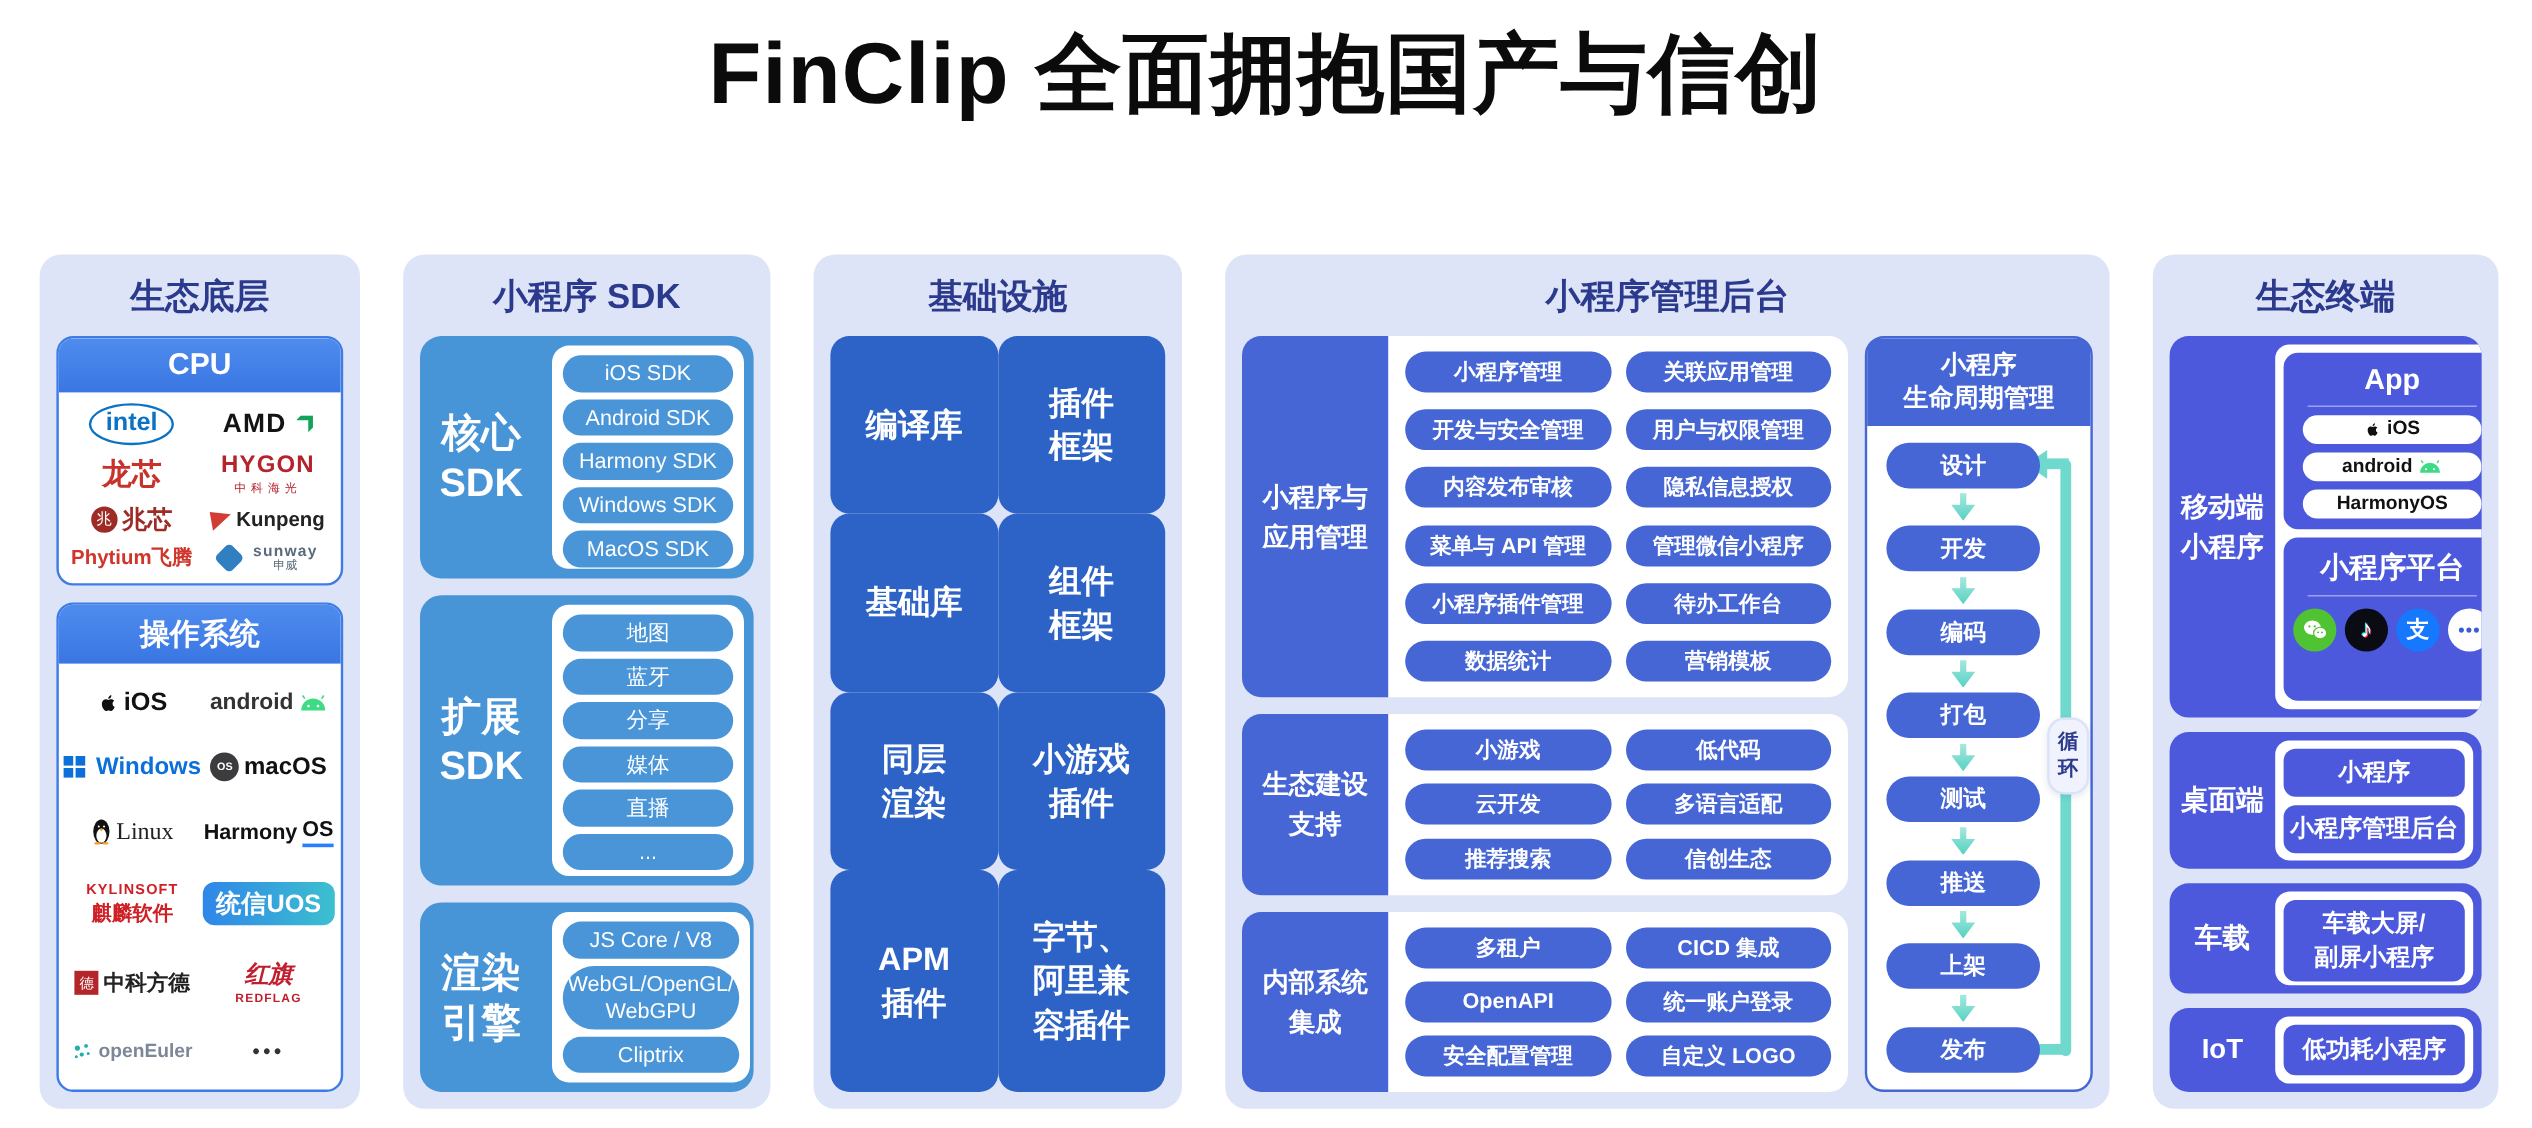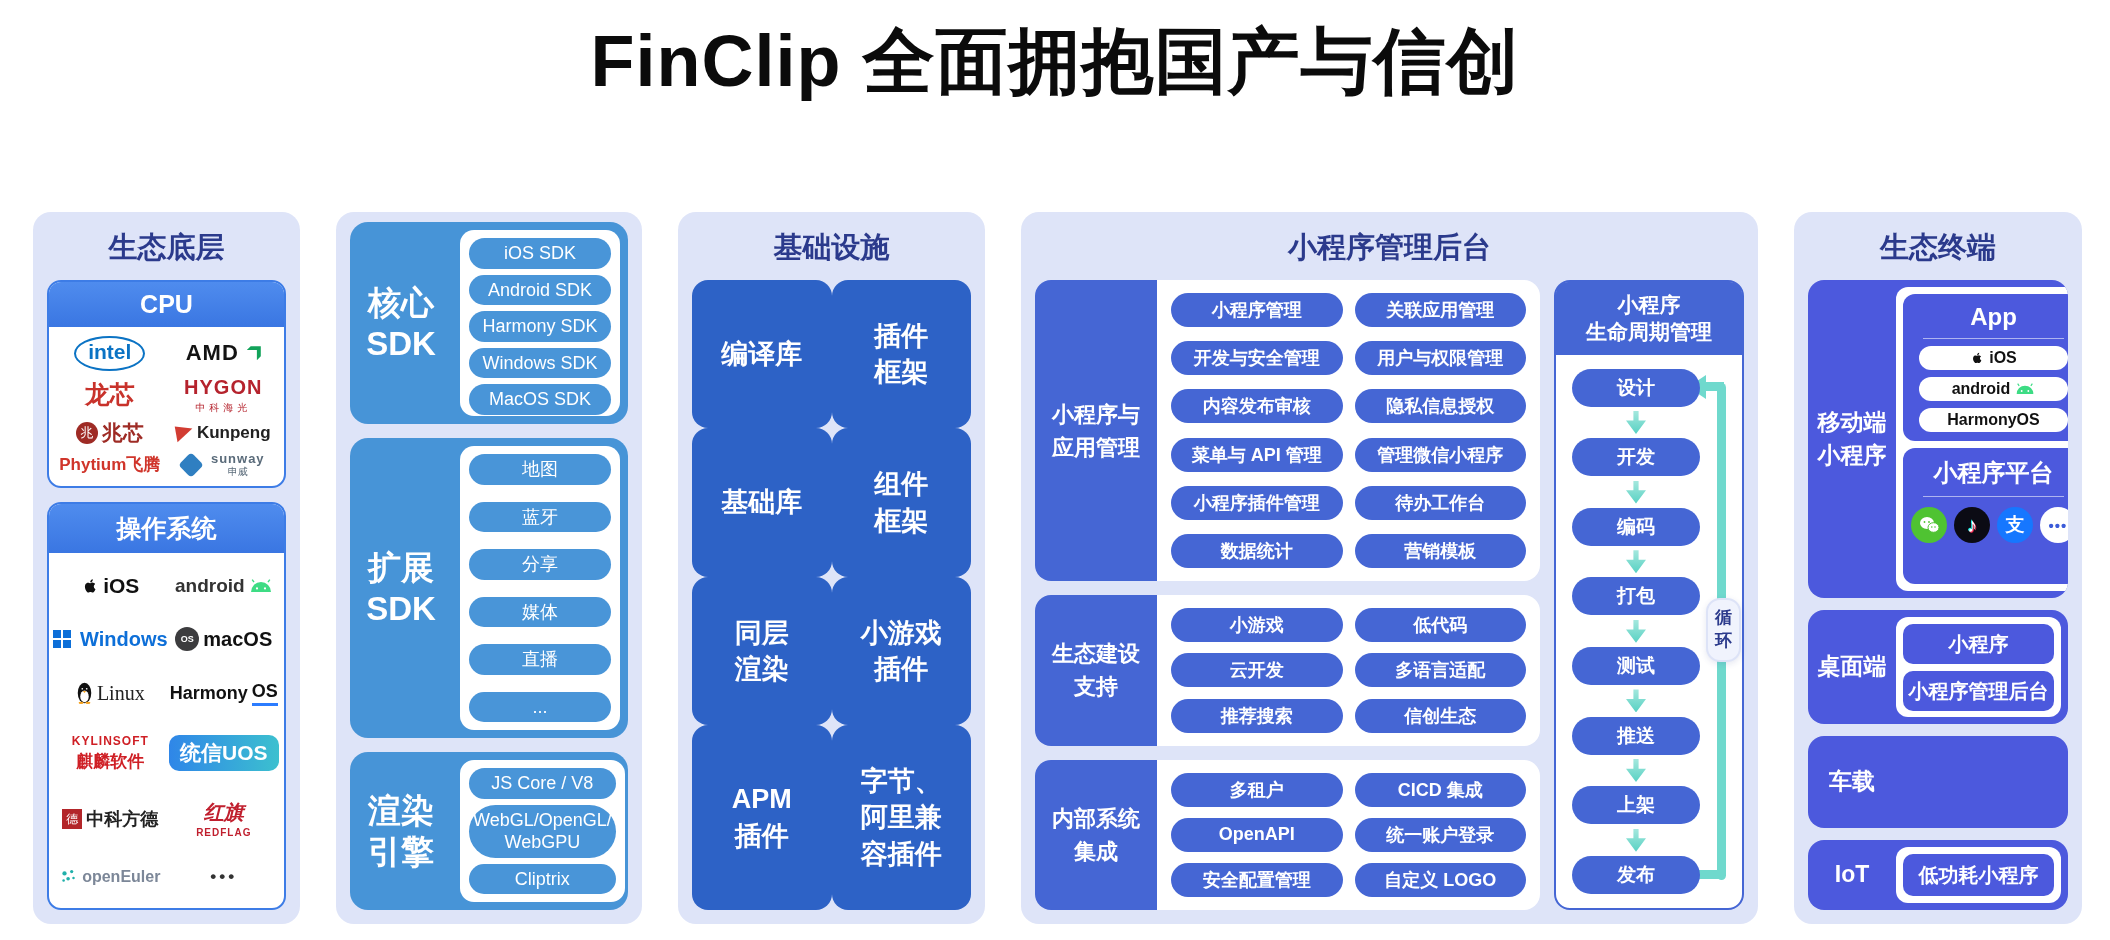--- a/index.html
+++ b/index.html
@@ -254,20 +254,21 @@
               <span class="euler-label">openEuler</span>
             </div>
           <div class="lcell">
               <span class="dots">•••</span>
             </div>
         </div>
       </div>
     </section>
 
     <section class="col col-sdk">
+      <div class="col-title">小程序 SDK</div>
       <div class="sdk-card sdk-core">
         <div class="sdk-label">核心
 SDK</div>
         <div class="sdk-panel">
           <div class="sdk-pill">iOS SDK</div>
           <div class="sdk-pill">Android SDK</div>
           <div class="sdk-pill">Harmony SDK</div>
           <div class="sdk-pill">Windows SDK</div>
           <div class="sdk-pill">MacOS SDK</div>
         </div>
@@ -448,20 +449,24 @@
       </div>
       <div class="term-sec sec-desktop">
         <div class="term-label">桌面端</div>
         <div class="term-panel">
           <div class="term-block">小程序</div>
           <div class="term-block">小程序管理后台</div>
         </div>
       </div>
       <div class="term-sec sec-car">
         <div class="term-label">车载</div>
+        <div class="term-panel">
+          <div class="term-block">车载大屏/
+副屏小程序</div>
+        </div>
       </div>
       <div class="term-sec sec-iot">
         <div class="term-label">IoT</div>
         <div class="term-panel">
           <div class="term-block">低功耗小程序</div>
         </div>
       </div>
     </section>
 
   </div>

